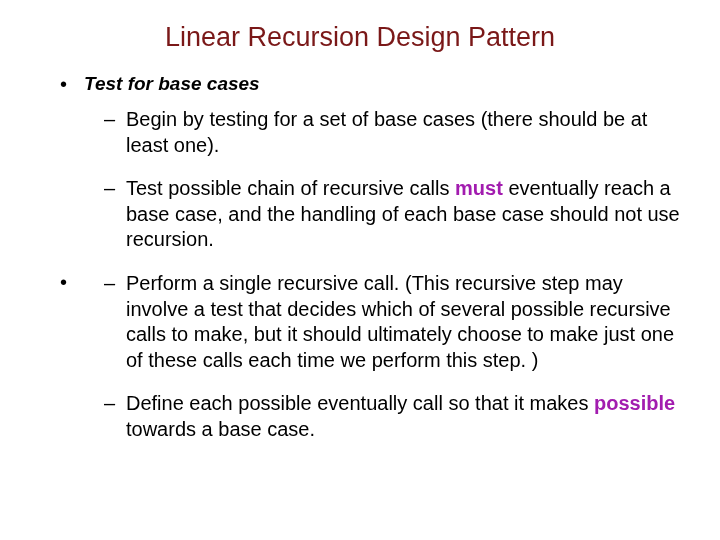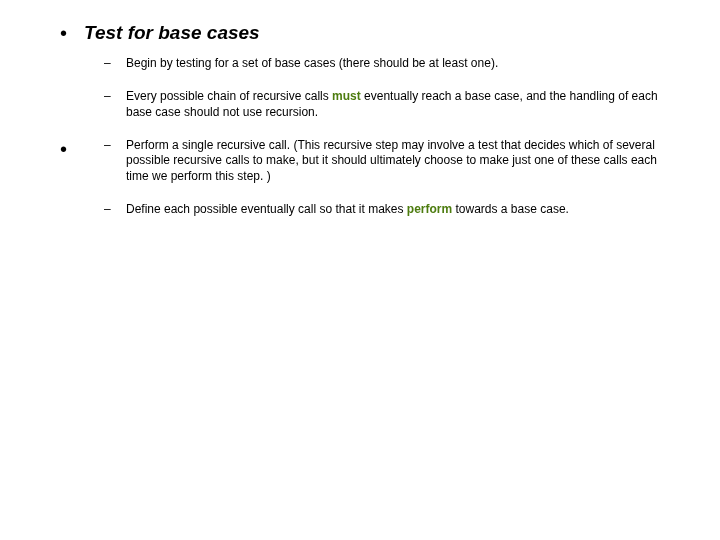--- a/index.html
+++ b/index.html
@@ -51,58 +51,59 @@
   }
   ul.level2 {
     list-style: none;
     padding: 0;
     margin: 0 0 0 20px;
   }
   ul.level2 > li {
     position: relative;
     padding-left: 22px;
     margin-bottom: 18px;
-    font-size: 12px;
+    font-size: 20px;
     line-height: 1.28;
   }
   ul.level2 > li::before {
     content: "–";
     position: absolute;
     left: 0;
     top: 0;
   }
   .kw {
     font-weight: bold;
-    color: #4d7c0f;
+    color: #a21caf;
   }
 </style>
 </head>
 <body>
 
 <div class="slide">
+  <h1 class="title">Linear Recursion Design Pattern</h1>
 
   <ul class="level1">
 
     <li>
       <span class="l1-heading">Test for base cases</span>
       <ul class="level2">
         <li>
           <span>Begin by testing for a set of base cases (there should be at least one).</span><span class="kw"></span><span></span>
         </li>
         <li>
-          <span>Every possible chain of recursive calls </span><span class="kw">must</span><span> eventually reach a base case, and the handling of each base case should not use recursion.</span>
+          <span>Test possible chain of recursive calls </span><span class="kw">must</span><span> eventually reach a base case, and the handling of each base case should not use recursion.</span>
         </li>
       </ul>
     </li>
 
     <li>
       <ul class="level2">
         <li>
           <span>Perform a single recursive call. (This recursive step may involve a test that decides which of several possible recursive calls to make, but it should ultimately choose to make just one of these calls each time we perform this step. )</span><span class="kw"></span><span></span>
         </li>
         <li>
-          <span>Define each possible eventually call so that it makes </span><span class="kw">perform</span><span> towards a base case.</span>
+          <span>Define each possible eventually call so that it makes </span><span class="kw">possible</span><span> towards a base case.</span>
         </li>
       </ul>
     </li>
 
   </ul>
 </div>
 
 </body></html>

